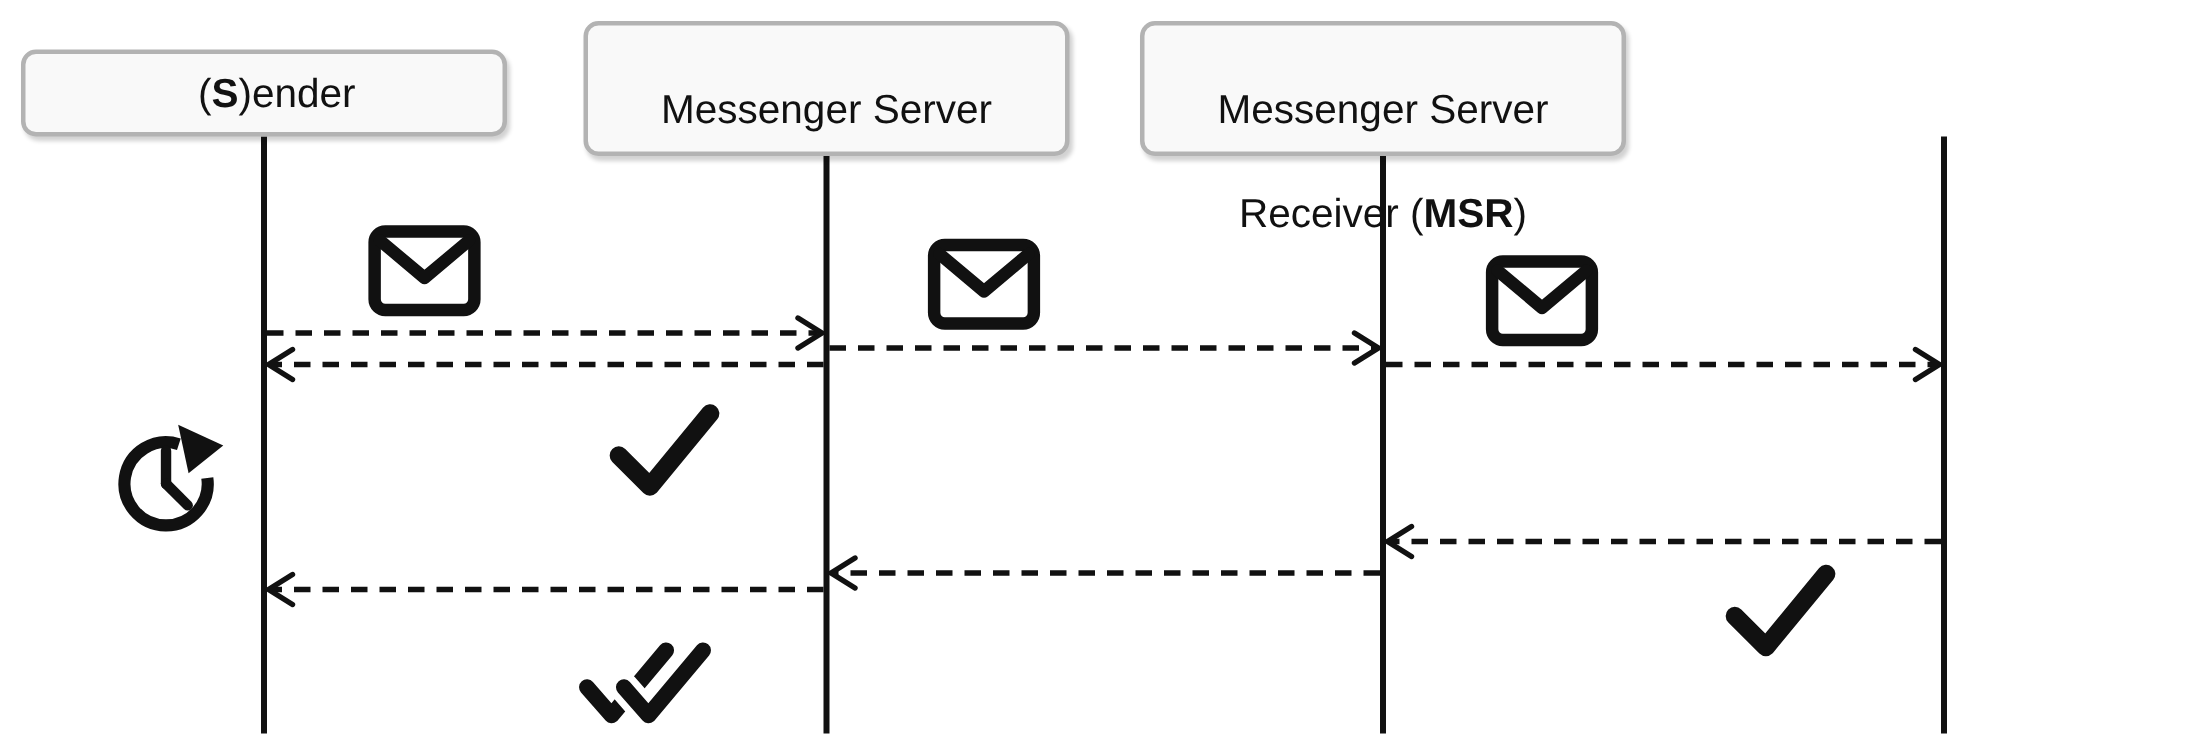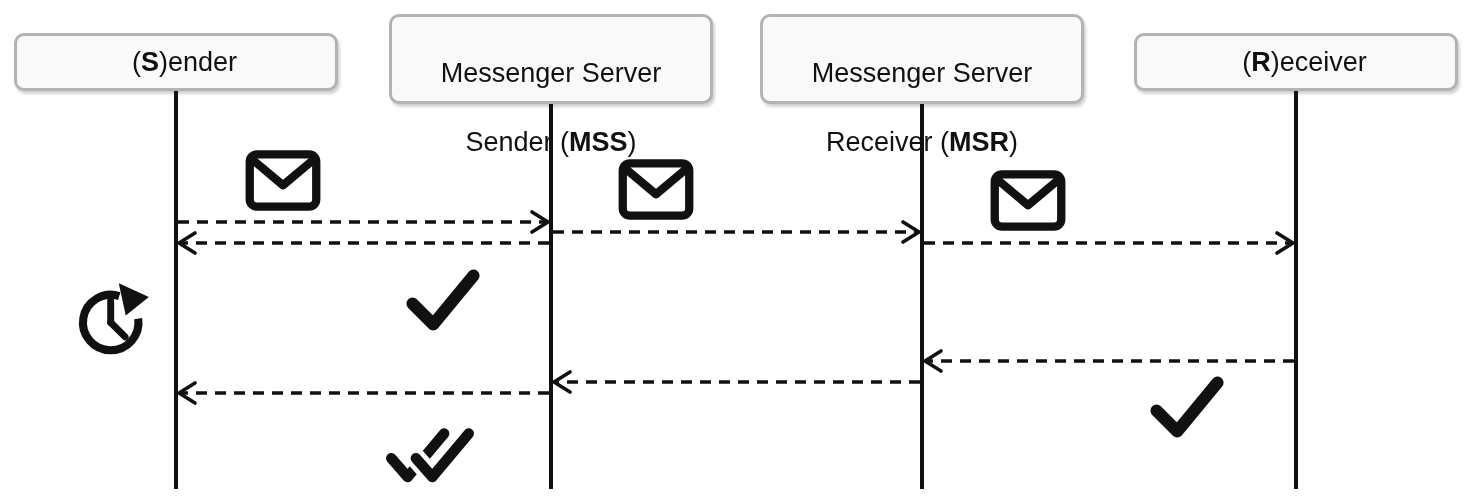--- a/index.html
+++ b/index.html
@@ -86,25 +86,21 @@
         <use href="#sym-check" x="1148" y="375" width="78" height="64"></use>
         <use href="#sym-double-check" x="384" y="423" width="92" height="68"></use>
       </svg></div>
 
   <div class="actor-box one-line" style="left:14px;top:33px;width:324px;height:58px">
     <span><span>(</span><b>S</b><span>)ender</span></span>
   </div>
 
   <div class="actor-box two-line" style="left:389px;top:14px;width:324px;height:90px">
     <div class="l1">Messenger Server</div>
-    <div class="l2"><span>Sender (</span><b>MSS</b><span>)</span></div>
   </div>
 
   <div class="actor-box two-line" style="left:760px;top:14px;width:324px;height:90px">
     <div class="l1">Messenger Server</div>
     <div class="l2"><span>Receiver (</span><b>MSR</b><span>)</span></div>
   </div>
 
-  <div class="actor-box one-line" style="left:1134px;top:33px;width:324px;height:58px">
-    <span><span>(</span><b>R</b><span>)eceiver</span></span>
-  </div>
 
 </div>
 
 </body></html>

